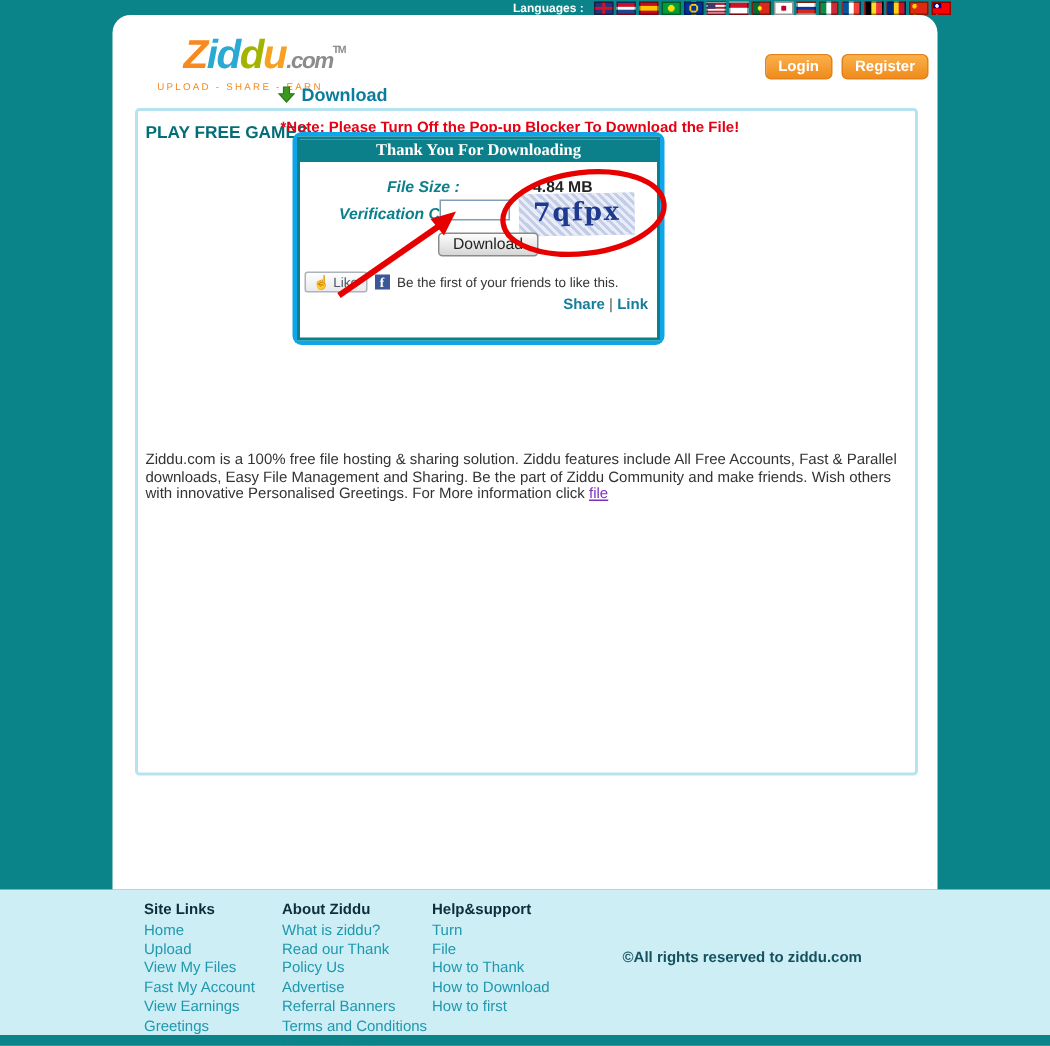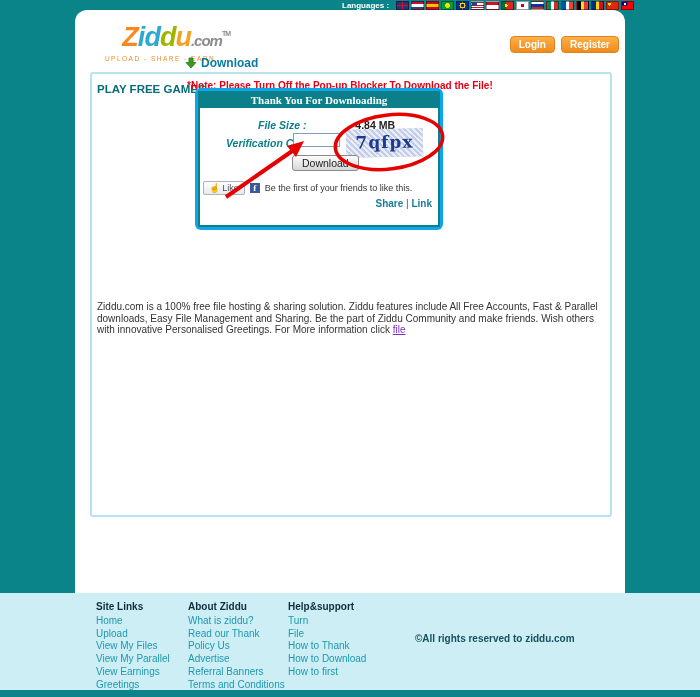--- a/index.html
+++ b/index.html
@@ -179,21 +179,21 @@
     </div>
   </div>
 
   <div class="footer">
     <div id="footer-columns">
         <div class="footer-col" style="left: 96px;">
           <h4>Site Links</h4>
           <a>Home</a>
           <a>Upload</a>
           <a>View My Files</a>
-          <a>View My Parallel</a>
+          <a>Fast My Account</a>
           <a>View Earnings</a>
           <a>Greetings</a>
         </div>
         <div class="footer-col" style="left: 188px;">
           <h4>About Ziddu</h4>
           <a>What is ziddu?</a>
           <a>Read our Thank</a>
           <a>Policy Us</a>
           <a>Advertise</a>
           <a>Referral Banners</a>

